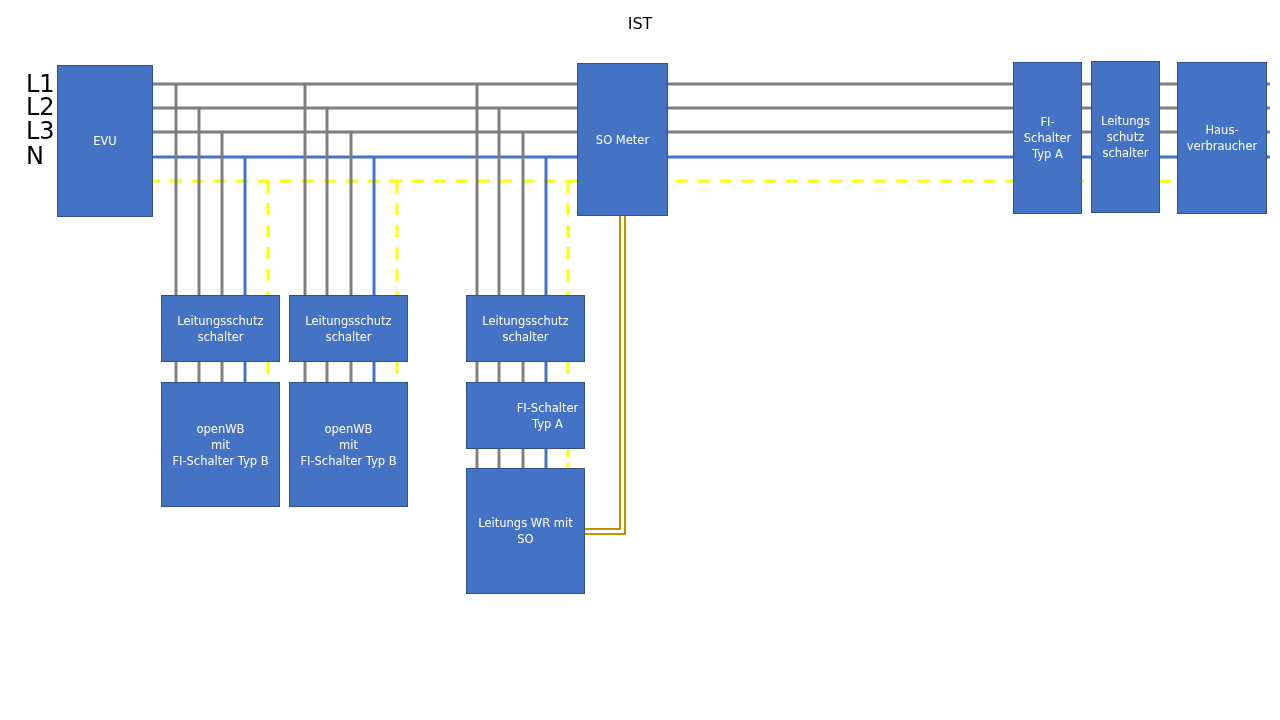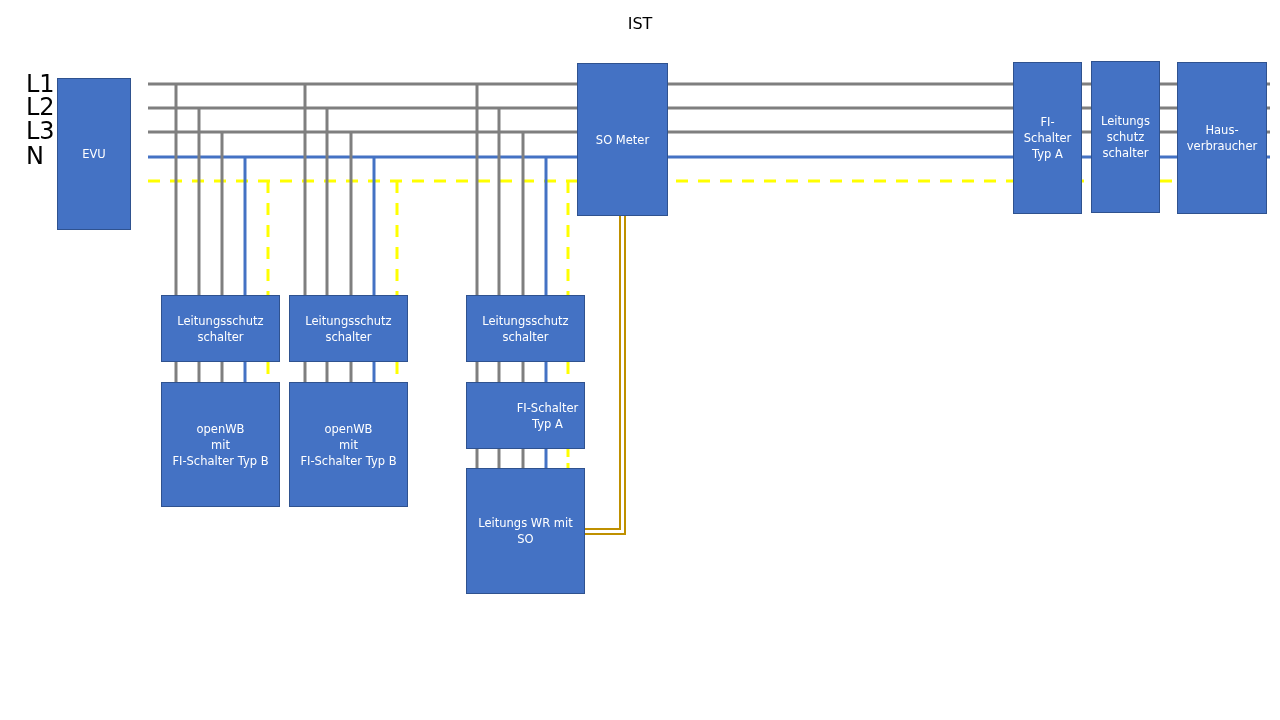--- a/index.html
+++ b/index.html
@@ -60,21 +60,21 @@
       <line x1="477" y1="449" x2="477" y2="468" stroke="#7f7f7f" stroke-width="3"></line>
       <line x1="499" y1="449" x2="499" y2="468" stroke="#7f7f7f" stroke-width="3"></line>
       <line x1="523" y1="449" x2="523" y2="468" stroke="#7f7f7f" stroke-width="3"></line>
       <line x1="546" y1="449" x2="546" y2="468" stroke="#4472c4" stroke-width="3"></line>
       <line x1="568" y1="449" x2="568" y2="468" stroke="#ffff00" stroke-width="3" stroke-dasharray="8,6"></line>
       <polyline points="620,216 620,529 585,529" fill="none" stroke="#bf9000" stroke-width="2"></polyline>
       <polyline points="625,216 625,534 585,534" fill="none" stroke="#bf9000" stroke-width="2"></polyline>
     </g>
 </svg>
 
-<div class="box" style="left:57px;top:78px;width:74px;height:152px;">EVU</div>
+<div class="box" style="left:57px;top:65px;width:96px;height:152px;">EVU</div>
 <div class="box" style="left:577px;top:63px;width:91px;height:153px;">SO Meter</div>
 <div class="box" style="left:1013px;top:62px;width:69px;height:152px;">FI-
 Schalter
 Typ A</div>
 <div class="box" style="left:1091px;top:61px;width:69px;height:152px;">Leitungs
 schutz
 schalter</div>
 <div class="box" style="left:1177px;top:62px;width:90px;height:152px;">Haus-
 verbraucher</div>
 

